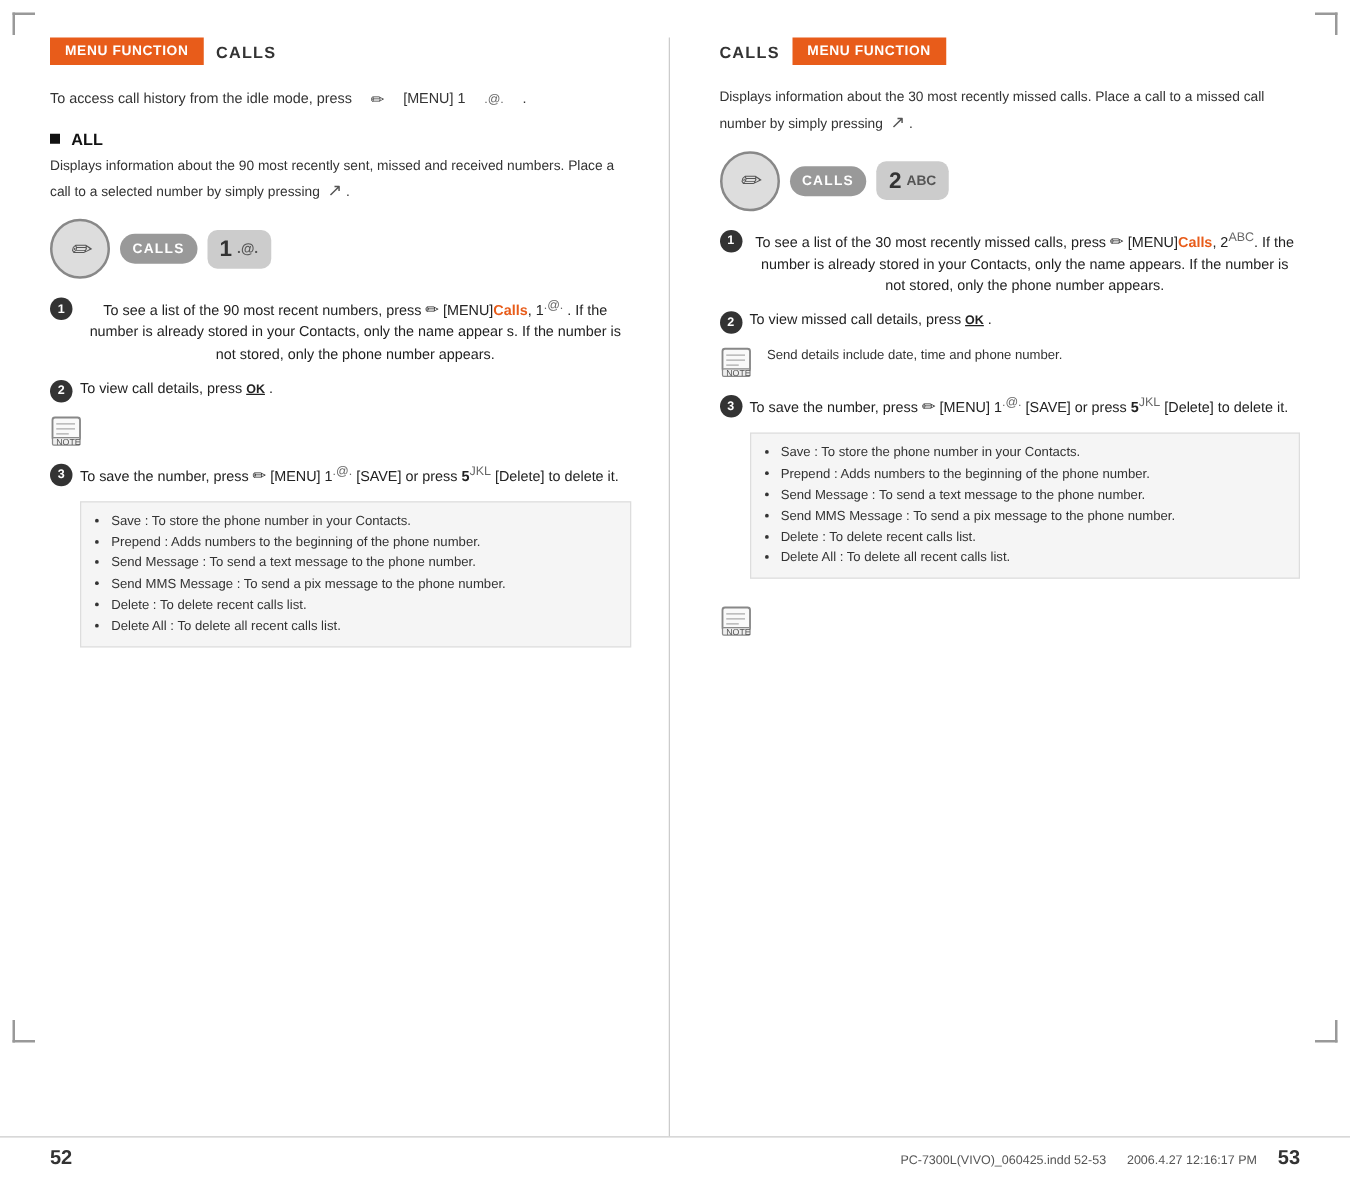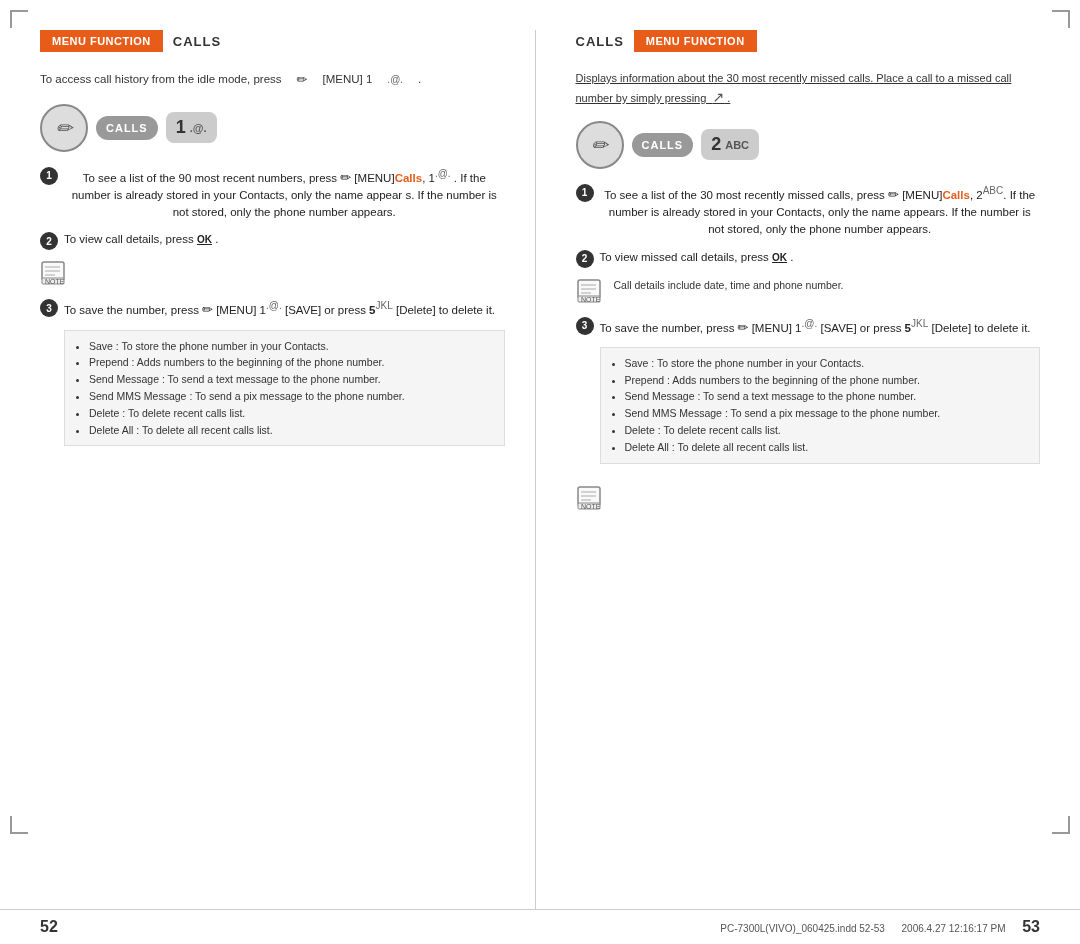--- a/index.html
+++ b/index.html
@@ -103,21 +103,20 @@
       height: 8px;
       background: #111;
       margin-right: 4px;
     }
 
     .section-desc {
       font-size: 11px;
       color: #333;
       line-height: 1.55;
       margin-bottom: 12px;
-      text-decoration: underline;
     }
 
     
     .diagram {
       display: flex;
       align-items: center;
       margin: 12px 0 14px 0;
       gap: 8px;
     }
 
@@ -355,20 +354,28 @@
         </div>
 
         <div class="intro-text">
           <span>To access call history from the idle mode, press</span>
           <span class="pen-icon">✏</span>
           <span>[MENU] 1</span>
           <span style="font-size:10px;color:#666;">.@.</span>
           <span>.</span>
         </div>
 
+        <div class="section-heading">
+          <span class="square-bullet"></span>
+          <span>ALL</span>
+        </div>
+        <div class="section-desc">
+          Displays information about the 90 most recently sent, missed and received numbers. Place a call to a selected number by simply pressing&nbsp;
+          <span class="arrow-icon">↗</span>&nbsp;.
+        </div>
 
         <div class="diagram">
           <div class="circle-icon">✏</div>
           <div class="calls-bubble">CALLS</div>
           <div class="num-bubble">
             <span>1</span>
             <span class="num-subscript">.@.</span>
           </div>
         </div>
 
@@ -459,21 +466,21 @@
           <div class="note-icon">
             <svg viewBox="0 0 30 28" fill="none">
               <rect x="2" y="2" width="22" height="18" rx="2" stroke="#888" stroke-width="1.5" fill="#f9f9f9"></rect>
               <rect x="2" y="18" width="22" height="6" rx="1" stroke="#888" stroke-width="1" fill="#eee"></rect>
               <text x="5" y="24" font-size="7" fill="#555">NOTE</text>
               <line x1="5" y1="7" x2="20" y2="7" stroke="#aaa" stroke-width="1"></line>
               <line x1="5" y1="11" x2="20" y2="11" stroke="#aaa" stroke-width="1"></line>
               <line x1="5" y1="15" x2="15" y2="15" stroke="#aaa" stroke-width="1"></line>
             </svg>
           </div>
-          <div class="note-text">Call details include date, time and phone number.</div>
+          <div class="note-text">Send details include date, time and phone number.</div>
         </div>
 
         <div class="step">
           <div class="step-num">3</div>
           <div class="step-text">
             To save the number, press&nbsp;<span class="pen-icon">✏</span>&nbsp;[MENU]&nbsp;1<span class="num-abc">.@.</span>&nbsp;[SAVE] or press <strong>5</strong><span class="num-abc">JKL</span> [Delete] to delete it.
           </div>
         </div>
 
         <div class="info-box">

